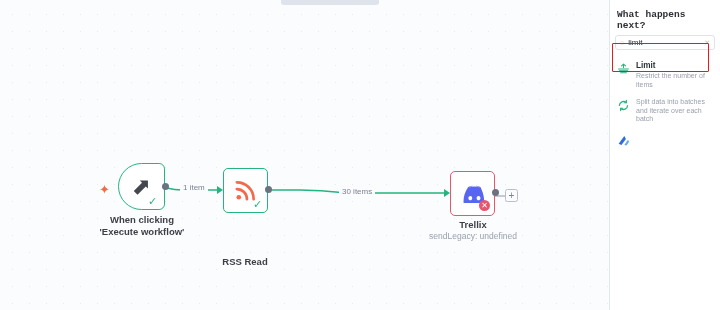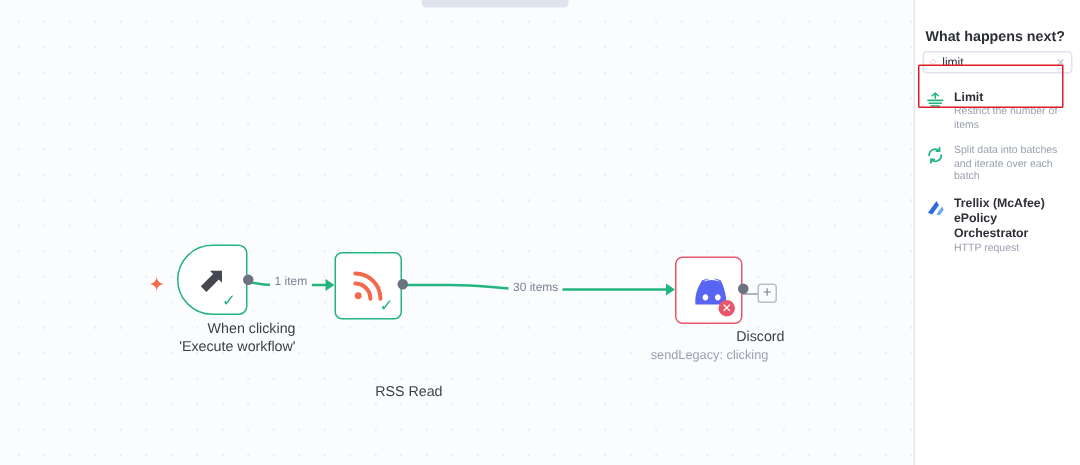--- a/index.html
+++ b/index.html
@@ -48,26 +48,26 @@
     border-radius: 5px;
   }
   .err-box {
     left: 0; top: 0; width: 45px; height: 45px;
     border: 1.5px solid #e8566d;
     border-radius: 5px;
   }
 
   .nlabel {
     position: absolute;
-    text-align: right;
+    text-align: center;
     font-size: 9.5px;
     color: #3d3f45;
     line-height: 11.5px;
     white-space: pre;
-    font-weight: 400;
+    font-weight: 700;
   }
   .nsub {
     position: absolute;
     text-align: center;
     font-size: 8.5px;
     color: #9aa0ae;
     white-space: nowrap;
   }
 
   .port {
@@ -129,21 +129,22 @@
 
   
   #panel {
     position: absolute; right: 0; top: 0;
     width: 111px; height: 310px;
     background: #ffffff;
     border-left: 1px solid #e3e6ed;
   }
   #panel-title {
     font-size: 9.5px; font-weight: 700; color: #2c2f36;
-    padding: 19px 6px 4px 7px;
+    padding: 9px 6px 4px 7px;
+    font-family: Liberation Mono, monospace;
   }
   #search-wrap {
     margin: 0 5px 7px 5px;
     height: 15px;
     border: 1px solid #dfe2ea;
     border-radius: 3px;
     display: flex; align-items: center;
     padding: 0 4px;
     background: #fff;
   }
@@ -221,22 +222,22 @@
 
     <div class="node" style="left:450px; top:171px;">
       <div class="port-in-red" style="left:-6px; top:18px;"></div>
       <div class="nbox err-box">
         <svg width="23" height="18" viewBox="0 0 24 18">
           <path d="M20.3 1.6A18 18 0 0 0 15.9.3l-.2.4c1.6.4 2.9 1 4.2 1.8a15.6 15.6 0 0 0-11.9 0c1.3-.8 2.6-1.4 4.2-1.8L11.9.3A18 18 0 0 0 7.5 1.6C3.3 7.7 2.2 13.6 2.8 19.4a18 18 0 0 0 5.4 2.7l1.1-1.8c-.6-.2-1.2-.5-1.8-.9l.4-.3a12.9 12.9 0 0 0 11 0l.4.3c-.6.4-1.2.7-1.8.9l1.1 1.8a18 18 0 0 0 5.4-2.7c.7-6.7-1.1-12.5-3.7-17.8ZM9.7 15.6c-1.1 0-2-1-2-2.2s.9-2.2 2-2.2 2 1 2 2.2-.9 2.2-2 2.2Zm8.6 0c-1.1 0-2-1-2-2.2s.9-2.2 2-2.2 2 1 2 2.2-.9 2.2-2 2.2Z" fill="#5865f2"></path>
         </svg>
       </div>
       <div class="errbadge" style="left:29px; top:29px;">✕</div>
       <div class="port" style="left:42px; top:18px;"></div>
-      <div class="nlabel" style="left:-27px; top:48px; width:100px;">Discord</div>
-      <div class="nsub" style="left:-52px; top:60px; width:150px;">sendLegacy: clicking</div>
+      <div class="nlabel" style="left:-27px; top:48px; width:100px;">Trellix</div>
+      <div class="nsub" style="left:-52px; top:60px; width:150px;">sendLegacy: undefined</div>
     </div>
 
     <div class="plusbtn" style="left:505px; top:189px;">+</div>
 
     <div class="edge-label" style="left:180px; top:183px;">1 item</div>
     <div class="edge-label" style="left:339px; top:187px;">30 items</div>
   </div>
 
   <div id="panel">
     <div id="panel-title">What happens next?</div>
@@ -272,22 +273,18 @@
       </div>
     </div>
 
     <div class="pitem">
       <div class="pic">
         <svg width="13" height="13" viewBox="0 0 16 16">
           <path d="M2 12 9 2.5l2 3.5-5.5 7.5z" fill="#2d6cdf"></path>
           <path d="M9 13.5 13.5 7l1.4 2.6-3.2 4.6z" fill="#6aa9f0"></path>
         </svg>
       </div>
-      <div class="ptexts">
-        <div class="pname">Trellix (McAfee) ePolicy Orchestrator</div>
-        <div class="pdesc">HTTP request</div>
-      </div>
     </div>
 
     <div id="highlight"></div>
   </div>
 
 </div>
 
 </body></html>

